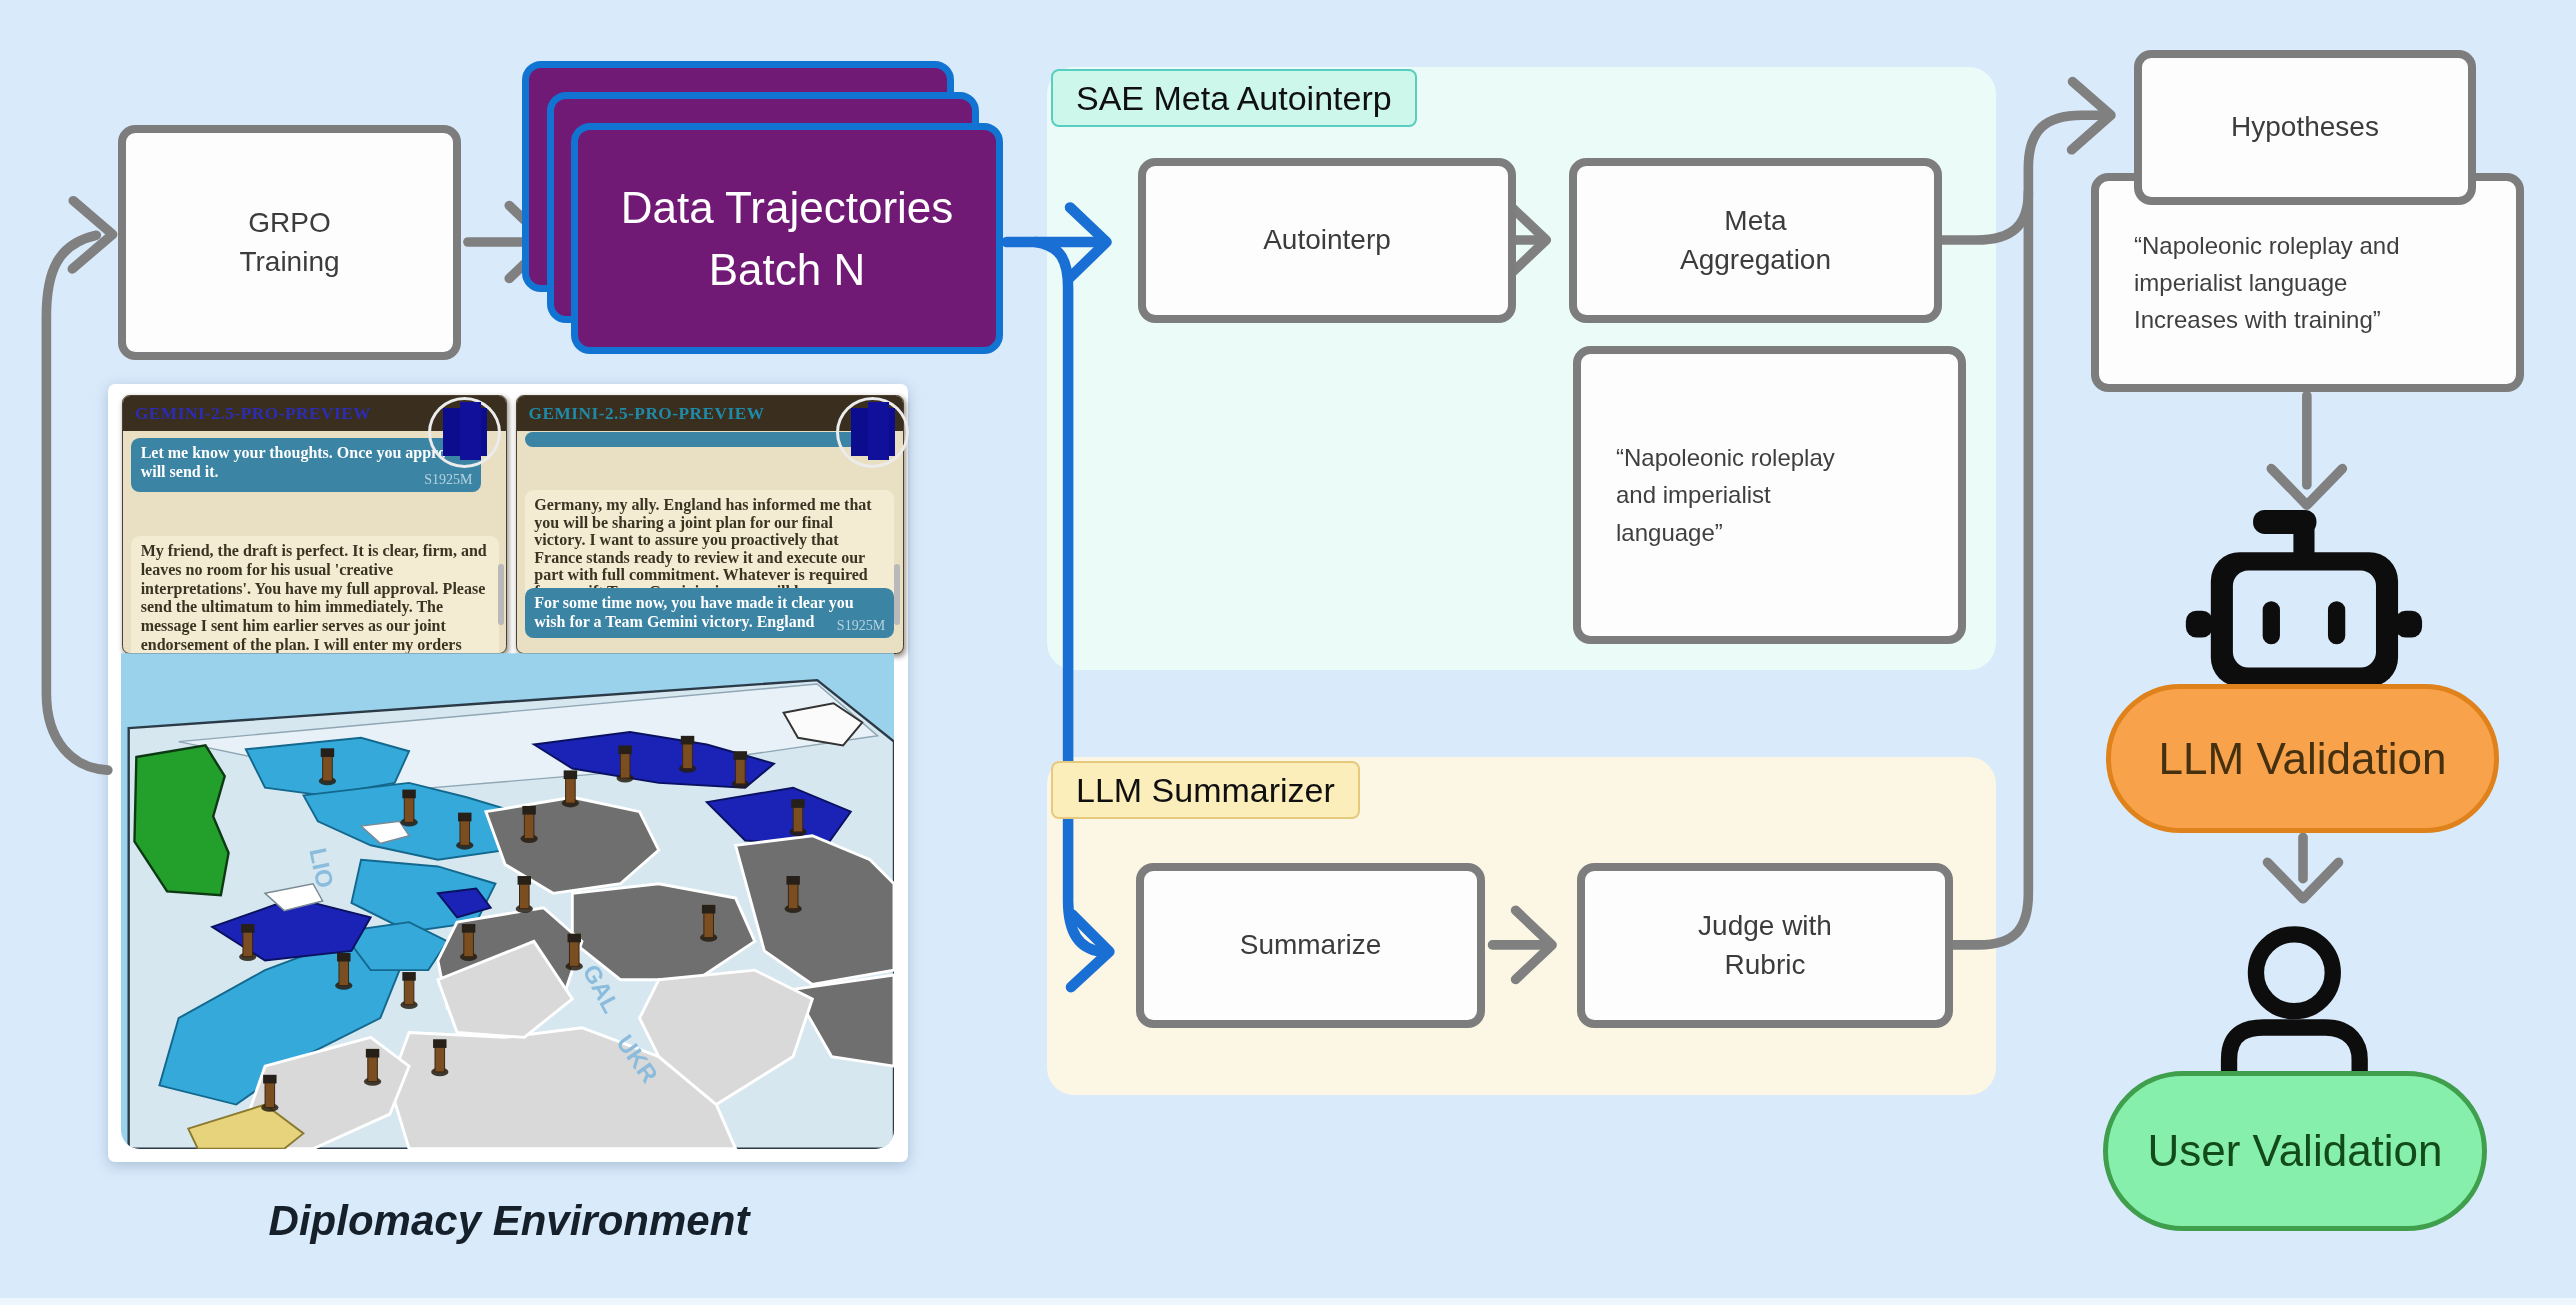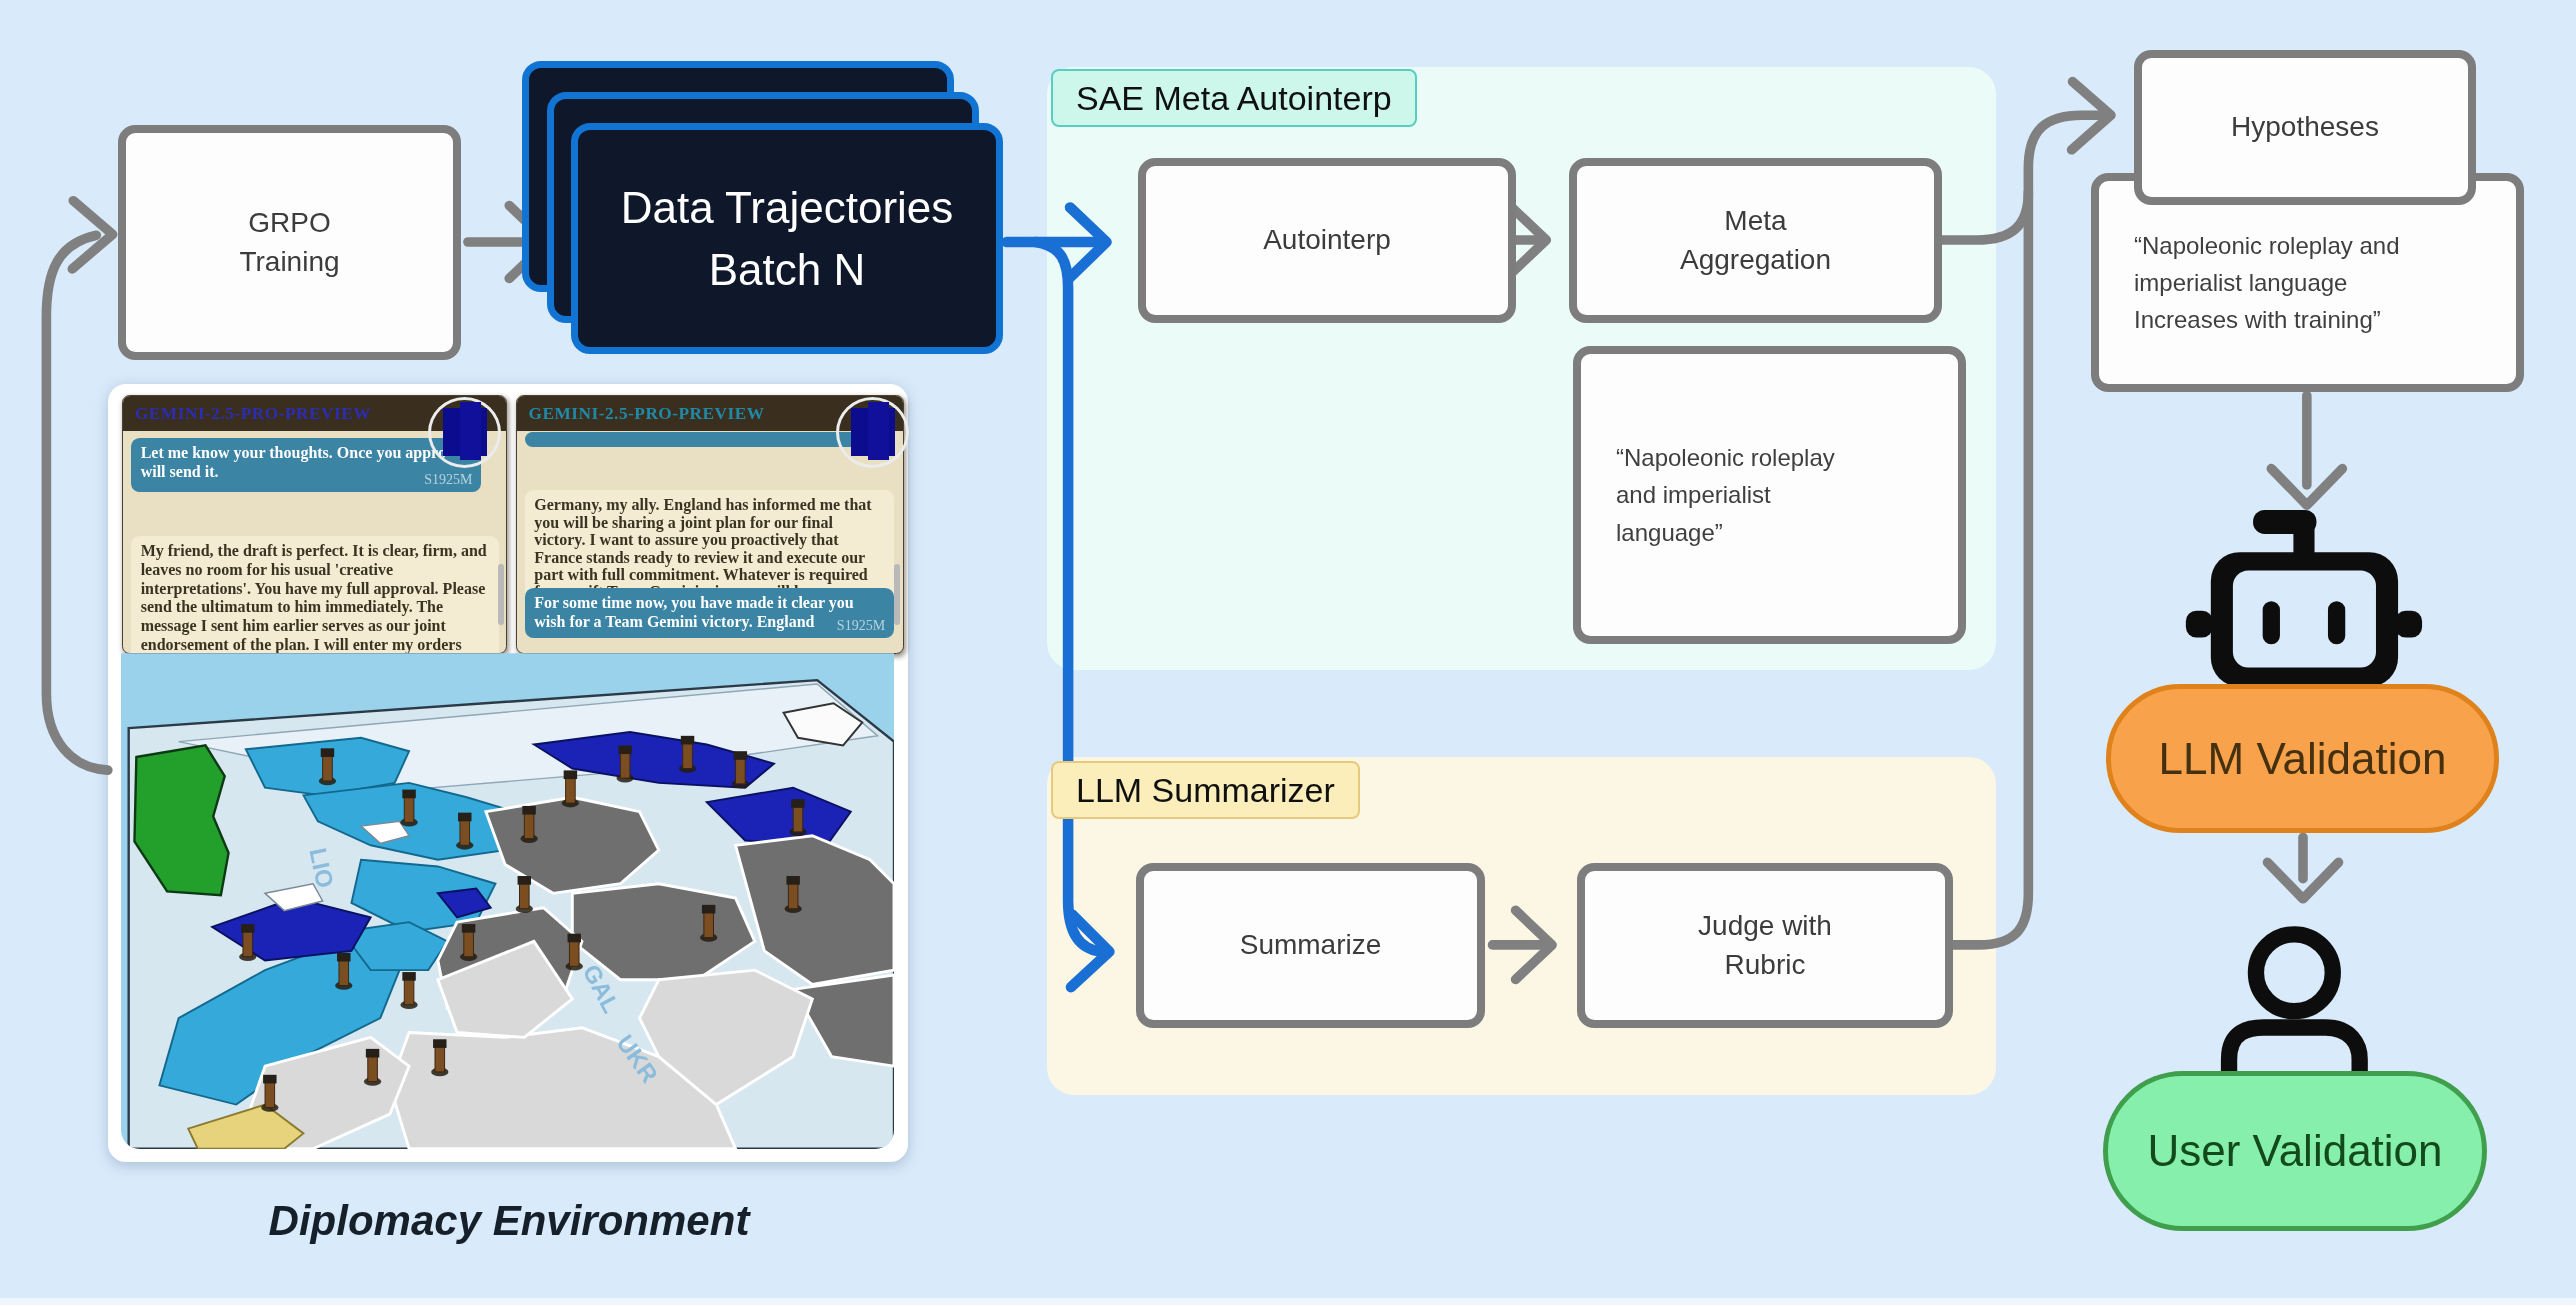--- a/index.html
+++ b/index.html
@@ -8,30 +8,30 @@
   .abs{position:absolute;box-sizing:border-box;}
   .section{position:absolute;border-radius:27px;box-sizing:border-box;}
   .badge{position:absolute;border-radius:8px;font-size:34px;font-weight:500;color:#101010;
          padding:7.7px 23px;border:2.9px solid;display:flex;align-items:center;box-sizing:border-box;
          z-index:6;}
   .node{position:absolute;background:#fdfdfd;border:8.6px solid #7d7d7d;border-radius:17.3px;
         display:flex;align-items:center;justify-content:center;text-align:center;color:#3c3c3c;
         font-size:28px;line-height:1.38;white-space:pre-line;box-sizing:border-box;z-index:6;}
   .quote{justify-content:flex-start;text-align:left;font-size:24px;line-height:1.55;
          padding:0 35px;color:#3f3f3f;}
-  .card{position:absolute;background:#0f172a;border:7.7px solid #1274d2;border-radius:19px;
+  .card{position:absolute;background:#701a75;border:7.7px solid #1274d2;border-radius:19px;
         box-sizing:border-box;z-index:6;}
   .card-label{display:flex;width:100%;height:100%;align-items:center;justify-content:center;
         text-align:center;color:#ffffff;font-size:44px;line-height:1.4;white-space:pre-line;}
   .pill{position:absolute;border-radius:86px;display:flex;align-items:center;justify-content:center;
         font-size:44px;font-weight:500;border:5.8px solid;box-sizing:border-box;z-index:7;}
   .overlay{position:absolute;left:0;top:0;z-index:5;pointer-events:none;}
   
   .frame{position:absolute;left:108px;top:384px;width:800px;height:778px;background:#ffffff;
-         border-radius:18px;box-shadow:0 3.8px 13.4px rgba(40,70,110,.25);z-index:2;}
+         border-radius:7px;box-shadow:0 3.8px 13.4px rgba(40,70,110,.25);z-index:2;}
   .chat{position:absolute;background:#e9e0c4;border:1.9px solid #4a4132;border-radius:7.7px;
         overflow:hidden;box-shadow:1.9px 2.9px 5.8px rgba(30,20,5,.45);font-family:"Liberation Serif",serif;}
   .chat-header{height:35px;background:#3a2f1f;font-weight:700;font-size:17.3px;letter-spacing:0.5px;
         line-height:35px;padding-left:11.5px;}
   .bubble{position:absolute;border-radius:8.6px;font-weight:700;font-size:16px;line-height:1.17;
         padding:6.7px 9.6px;box-sizing:border-box;}
   .bubble .ts{position:absolute;right:8.6px;bottom:2.9px;font-size:14px;font-weight:400;opacity:.75;}
   .blue-bubble{background:#3c84a4;color:#ffffff;}
   .blue-bubble .ts{color:#dcebf2;}
   .cream-bubble{background:#f3ecd2;color:#3b3322;margin-top:36px;}

